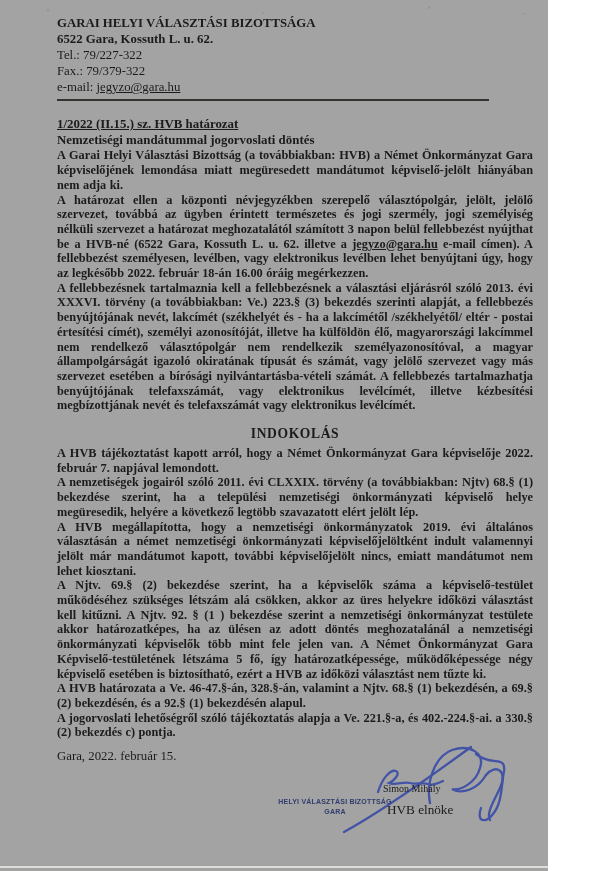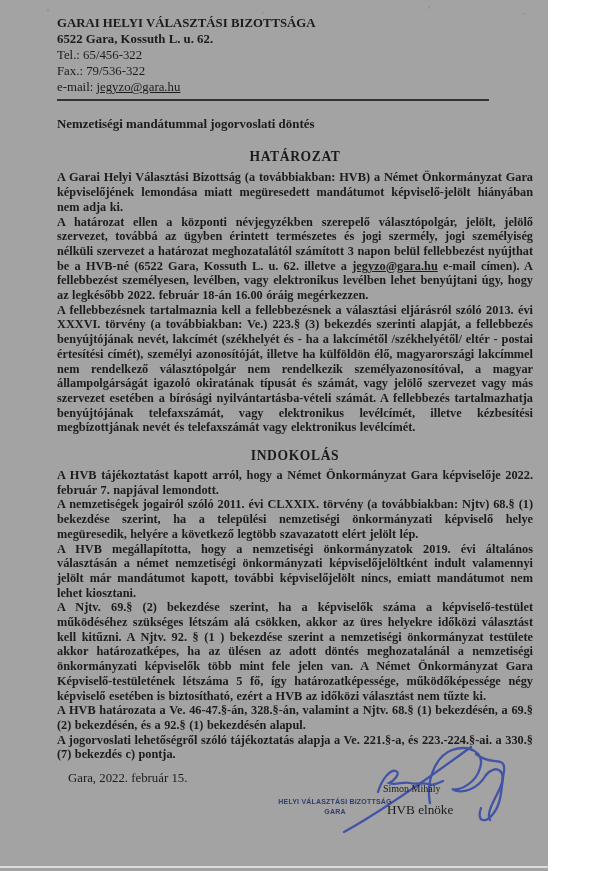--- a/index.html
+++ b/index.html
@@ -39,21 +39,21 @@
   p.body {
     margin:0;
     text-align:justify;
     font-size:12.3px;
     line-height:14.7px;
     word-spacing:0.4px;
     font-weight:bold;
   }
   p.body a { color:#1b1b1b; text-decoration:underline; }
   
-  .date-line { margin-top:9px; font-size:12.8px;margin-left:11px; }
+  .date-line { margin-top:9px; font-size:12.8px; }
   .signer-name  { position:absolute; left:383px; top:783px; font-size:10px; white-space:nowrap; }
   .signer-title { position:absolute; left:387px; top:802px; font-size:13.2px; white-space:nowrap; }
   .stamp {
     position:absolute; left:272px; top:797px; width:126px;
     text-align:center;
     font-family:"Liberation Sans", sans-serif;
     font-weight:bold;
     font-size:7px; line-height:9.5px; letter-spacing:0.2px;
     color:#303d6e;
   }
@@ -68,45 +68,45 @@
 </head>
 <body>
 
 <div class="page">
 
   <div class="content">
 
     <div class="letterhead">
       <div class="lh-bold">GARAI HELYI VÁLASZTÁSI BIZOTTSÁGA</div>
       <div class="lh-bold">6522 Gara, Kossuth L. u. 62.</div>
-      <div>Tel.: 65/456-322</div>
-      <div>Fax.: 79/536-322</div>
+      <div>Tel.: 79/227-322</div>
+      <div>Fax.: 79/379-322</div>
       <div class="email-row"><span>e-mail: </span><a href="#">jegyzo@gara.hu</a></div>
     </div>
 
     <div class="letterhead-rule"></div>
 
     <div class="title-block">
+      <div class="title-number">1/2022 (II.15.) sz. HVB határozat</div>
       <div>Nemzetiségi mandátummal jogorvoslati döntés</div>
     </div>
 
-    <div class="section-heading">HATÁROZAT</div>
 
     <p class="body">A Garai Helyi Választási Bizottság (a továbbiakban: HVB) a Német Önkormányzat Gara képviselőjének lemondása miatt megüresedett mandátumot képviselő-jelölt hiányában nem adja ki.</p>
     <p class="body"><span>A határozat ellen a központi névjegyzékben szerepelő választópolgár, jelölt, jelölő szervezet, továbbá az ügyben érintett természetes és jogi szermély, jogi személyiség nélküli szervezet a határozat meghozatalától számított 3 napon belül fellebbezést nyújthat be a HVB-né (6522 Gara, Kossuth L. u. 62. illetve a </span><a href="#">jegyzo@gara.hu</a><span> e-mail címen). A fellebbezést személyesen, levélben, vagy elektronikus levélben lehet benyújtani úgy, hogy az legkésőbb 2022. február 18-án 16.00 óráig megérkezzen.</span></p>
     <p class="body">A fellebbezésnek tartalmaznia kell a fellebbezésnek a választási eljárásról szóló 2013. évi XXXVI. törvény (a továbbiakban: Ve.) 223.§ (3) bekezdés szerinti alapját, a fellebbezés benyújtójának nevét, lakcímét (székhelyét és - ha a lakcímétől /székhelyétől/ eltér - postai értesítési címét), személyi azonosítóját, illetve ha külföldön élő, magyarországi lakcímmel nem rendelkező választópolgár nem rendelkezik személyazonosítóval, a magyar állampolgárságát igazoló okiratának típusát és számát, vagy jelölő szervezet vagy más szervezet esetében a bírósági nyilvántartásba-vételi számát. A fellebbezés tartalmazhatja benyújtójának telefaxszámát, vagy elektronikus levélcímét, illetve kézbesítési megbízottjának nevét és telefaxszámát vagy elektronikus levélcímét.</p>
 
     <div class="section-heading indokolas">INDOKOLÁS</div>
 
     <p class="body">A HVB tájékoztatást kapott arról, hogy a Német Önkormányzat Gara képviselője 2022. február 7. napjával lemondott.</p>
     <p class="body">A nemzetiségek jogairól szóló 2011. évi CLXXIX. törvény (a továbbiakban: Njtv) 68.§ (1) bekezdése szerint, ha a települési nemzetiségi önkormányzati képviselő helye megüresedik, helyére a következő legtöbb szavazatott elért jelölt lép.</p>
     <p class="body">A HVB megállapította, hogy a nemzetiségi önkormányzatok 2019. évi általános választásán a német nemzetiségi önkormányzati képviselőjelöltként indult valamennyi jelölt már mandátumot kapott, további képviselőjelölt nincs, emiatt mandátumot nem lehet kiosztani.</p>
     <p class="body">A Njtv. 69.§ (2) bekezdése szerint, ha a képviselők száma a képviselő-testület működéséhez szükséges létszám alá csökken, akkor az üres helyekre időközi választást kell kitűzni. A Njtv. 92. § (1 ) bekezdése szerint a nemzetiségi önkormányzat testülete akkor határozatképes, ha az ülésen az adott döntés meghozatalánál a nemzetiségi önkormányzati képviselők több mint fele jelen van. A Német Önkormányzat Gara Képviselő-testületének létszáma 5 fő, így határozatképessége, működőképessége négy képviselő esetében is biztosítható, ezért a HVB az időközi választást nem tűzte ki.</p>
     <p class="body">A HVB határozata a Ve. 46-47.§-án, 328.§-án, valamint a Njtv. 68.§ (1) bekezdésén, a 69.§ (2) bekezdésén, és a 92.§ (1) bekezdésén alapul.</p>
-    <p class="body">A jogorvoslati lehetőségről szóló tájékoztatás alapja a Ve. 221.§-a, és 223.-224.§-ai. a 330.§ (7) bekezdés c) pontja.</p>
+    <p class="body">A jogorvoslati lehetőségről szóló tájékoztatás alapja a Ve. 221.§-a, és 402.-224.§-ai. a 330.§ (2) bekezdés c) pontja.</p>
 
     <div class="date-line">Gara, 2022. február 15.</div>
   </div>
 
   <svg class="signature-svg" width="210" height="105" viewBox="0 0 210 105" fill="none">
     <g stroke="#3b4da6" stroke-width="2.3" stroke-linecap="round" fill="none" opacity="0.92">
 
       <path d="M14,99 C45,82 100,44 141,14"></path>
 
       <path d="M48,59 C52,46 60,36 66,38 C71,40 64,48 59,50 C65,53 74,48 80,50 C86,52 92,49 98,51 C103,53 109,50 113,48"></path>

